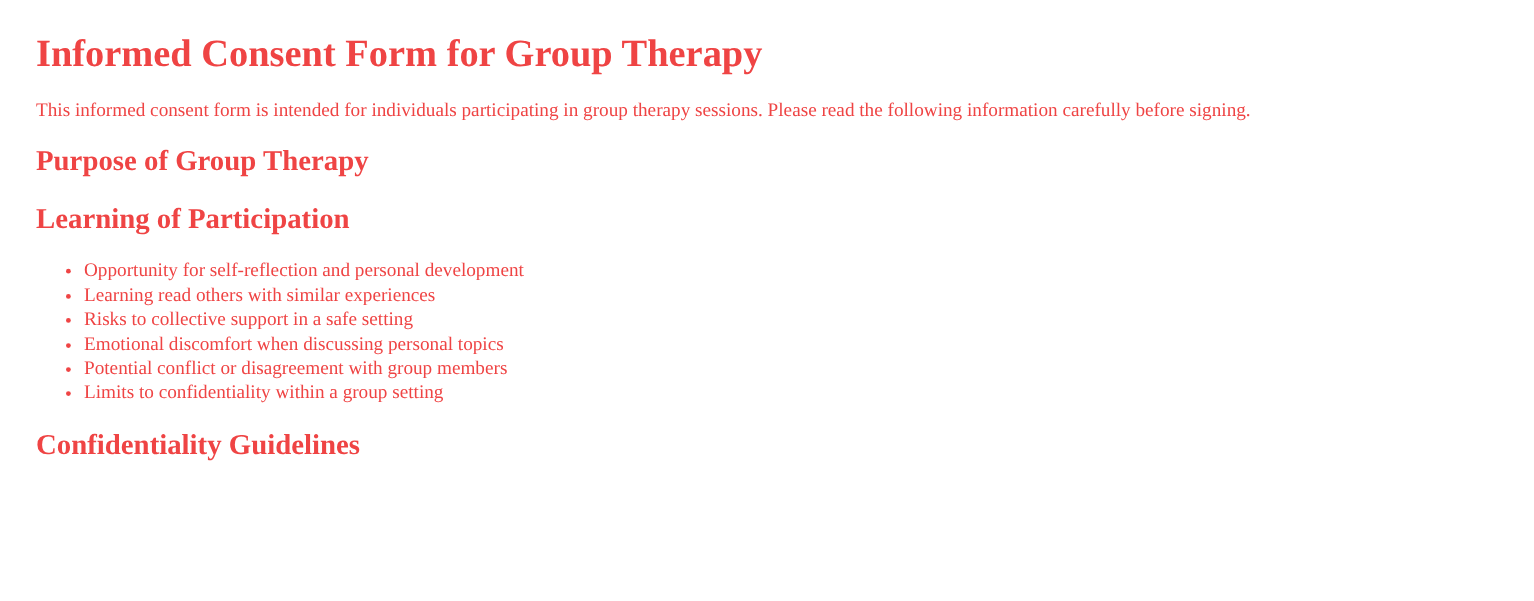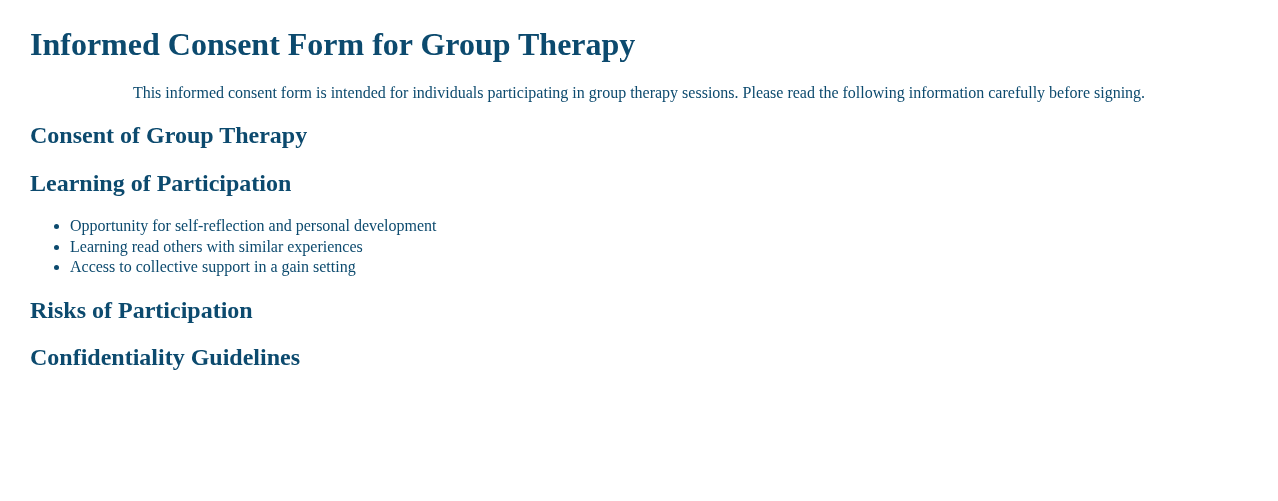--- a/index.html
+++ b/index.html
@@ -7,35 +7,34 @@
     padding: 0;
     background: #ffffff;
   }
   .page {
     width: 1278px;
     height: 501px;
     overflow: hidden;
     box-sizing: border-box;
     padding: 0 30px;
     background: #ffffff;
-    color: #0c4a6e;
+    color: #ef4444;
     font-family: "Liberation Serif", "DejaVu Serif", serif;
     font-size: 16px;
     line-height: 1.15;
   }
   .doc-title {
     font-size: 32px;
     font-weight: bold;
     margin: 26px 0 21px 0;
     line-height: 1.15;
   }
   .doc-paragraph {
     margin: 16px 0;
     line-height: 1.15;
-    text-align: center;
   }
   .section-heading {
     font-size: 24px;
     font-weight: bold;
     margin: 20px 0;
     line-height: 1.15;
   }
   .bullet-list {
     margin: 0 0;
     padding-left: 40px;
@@ -48,29 +47,33 @@
 </style>
 </head>
 <body>
 
 <div class="page">
 
   <h1 class="doc-title">Informed Consent Form for Group Therapy</h1>
 
   <p class="doc-paragraph">This informed consent form is intended for individuals participating in group therapy sessions. Please read the following information carefully before signing.</p>
 
-  <h2 class="section-heading">Consent of Group Therapy</h2>
+  <h2 class="section-heading">Purpose of Group Therapy</h2>
 
 
   <h2 class="section-heading">Learning of Participation</h2>
 
   <ul class="bullet-list">
     <li>Opportunity for self-reflection and personal development</li>
     <li>Learning read others with similar experiences</li>
-    <li>Access to collective support in a gain setting</li>
+    <li>Risks to collective support in a safe setting</li>
   </ul>
 
-  <h2 class="section-heading">Risks of Participation</h2>
 
+  <ul class="bullet-list">
+    <li>Emotional discomfort when discussing personal topics</li>
+    <li>Potential conflict or disagreement with group members</li>
+    <li>Limits to confidentiality within a group setting</li>
+  </ul>
 
   <h2 class="section-heading">Confidentiality Guidelines</h2>
 
 </div>
 
 </body></html>

